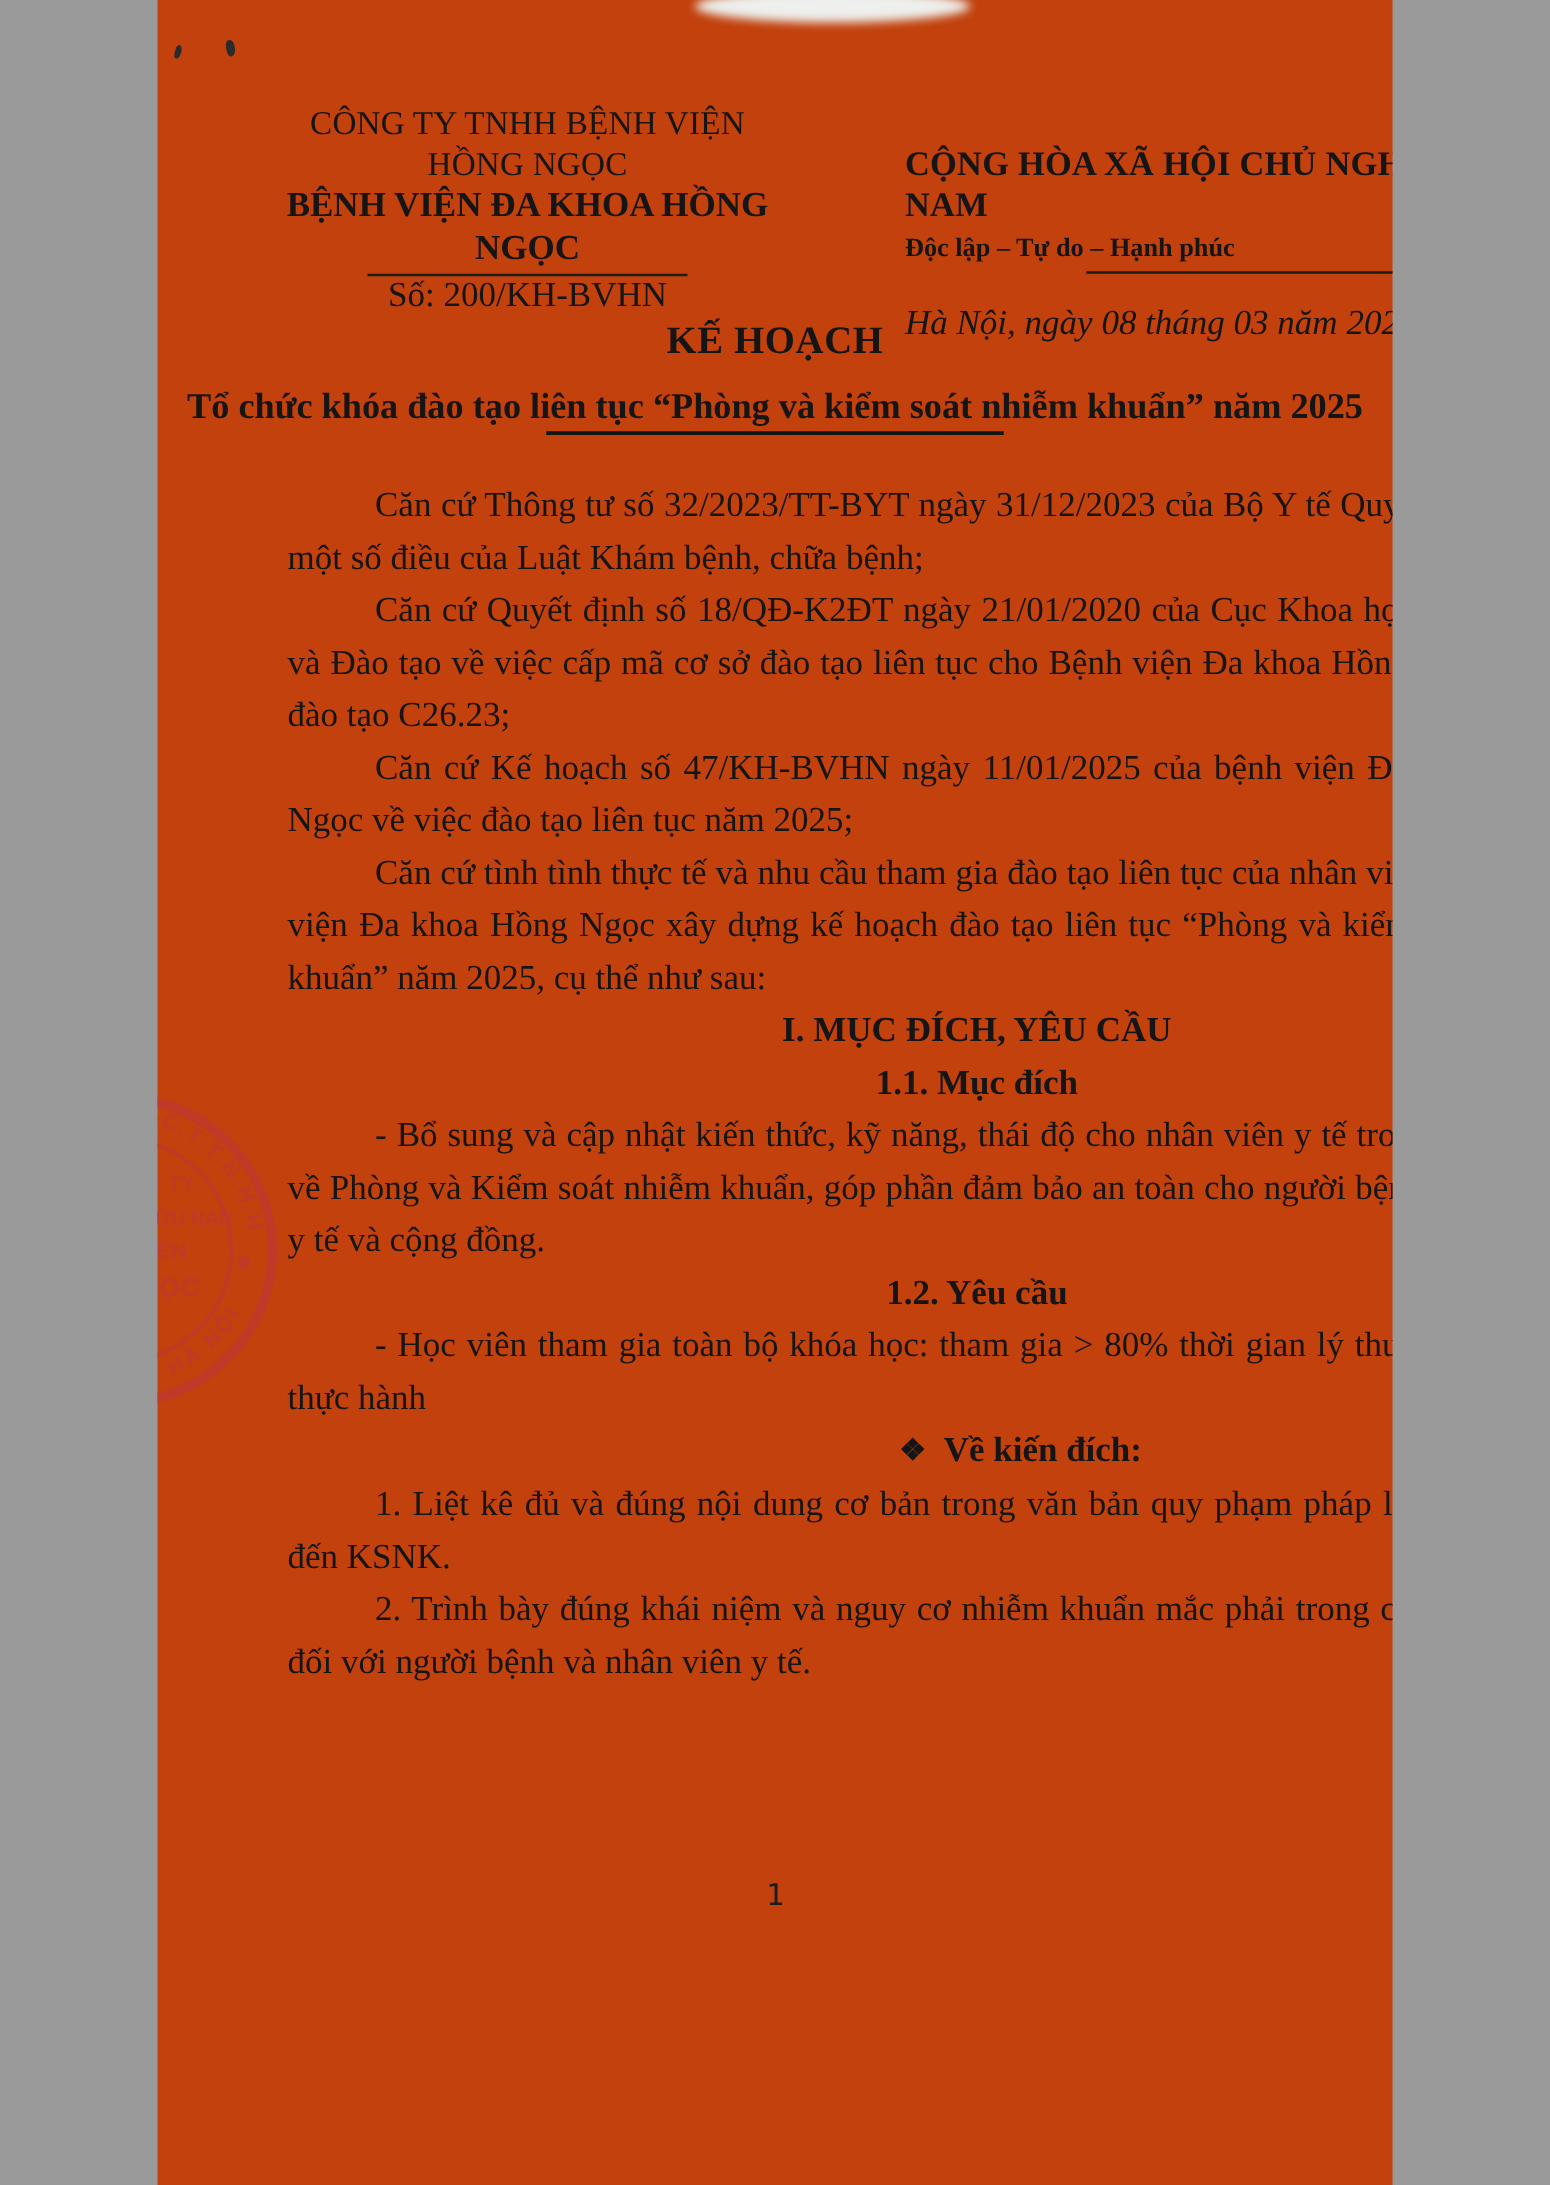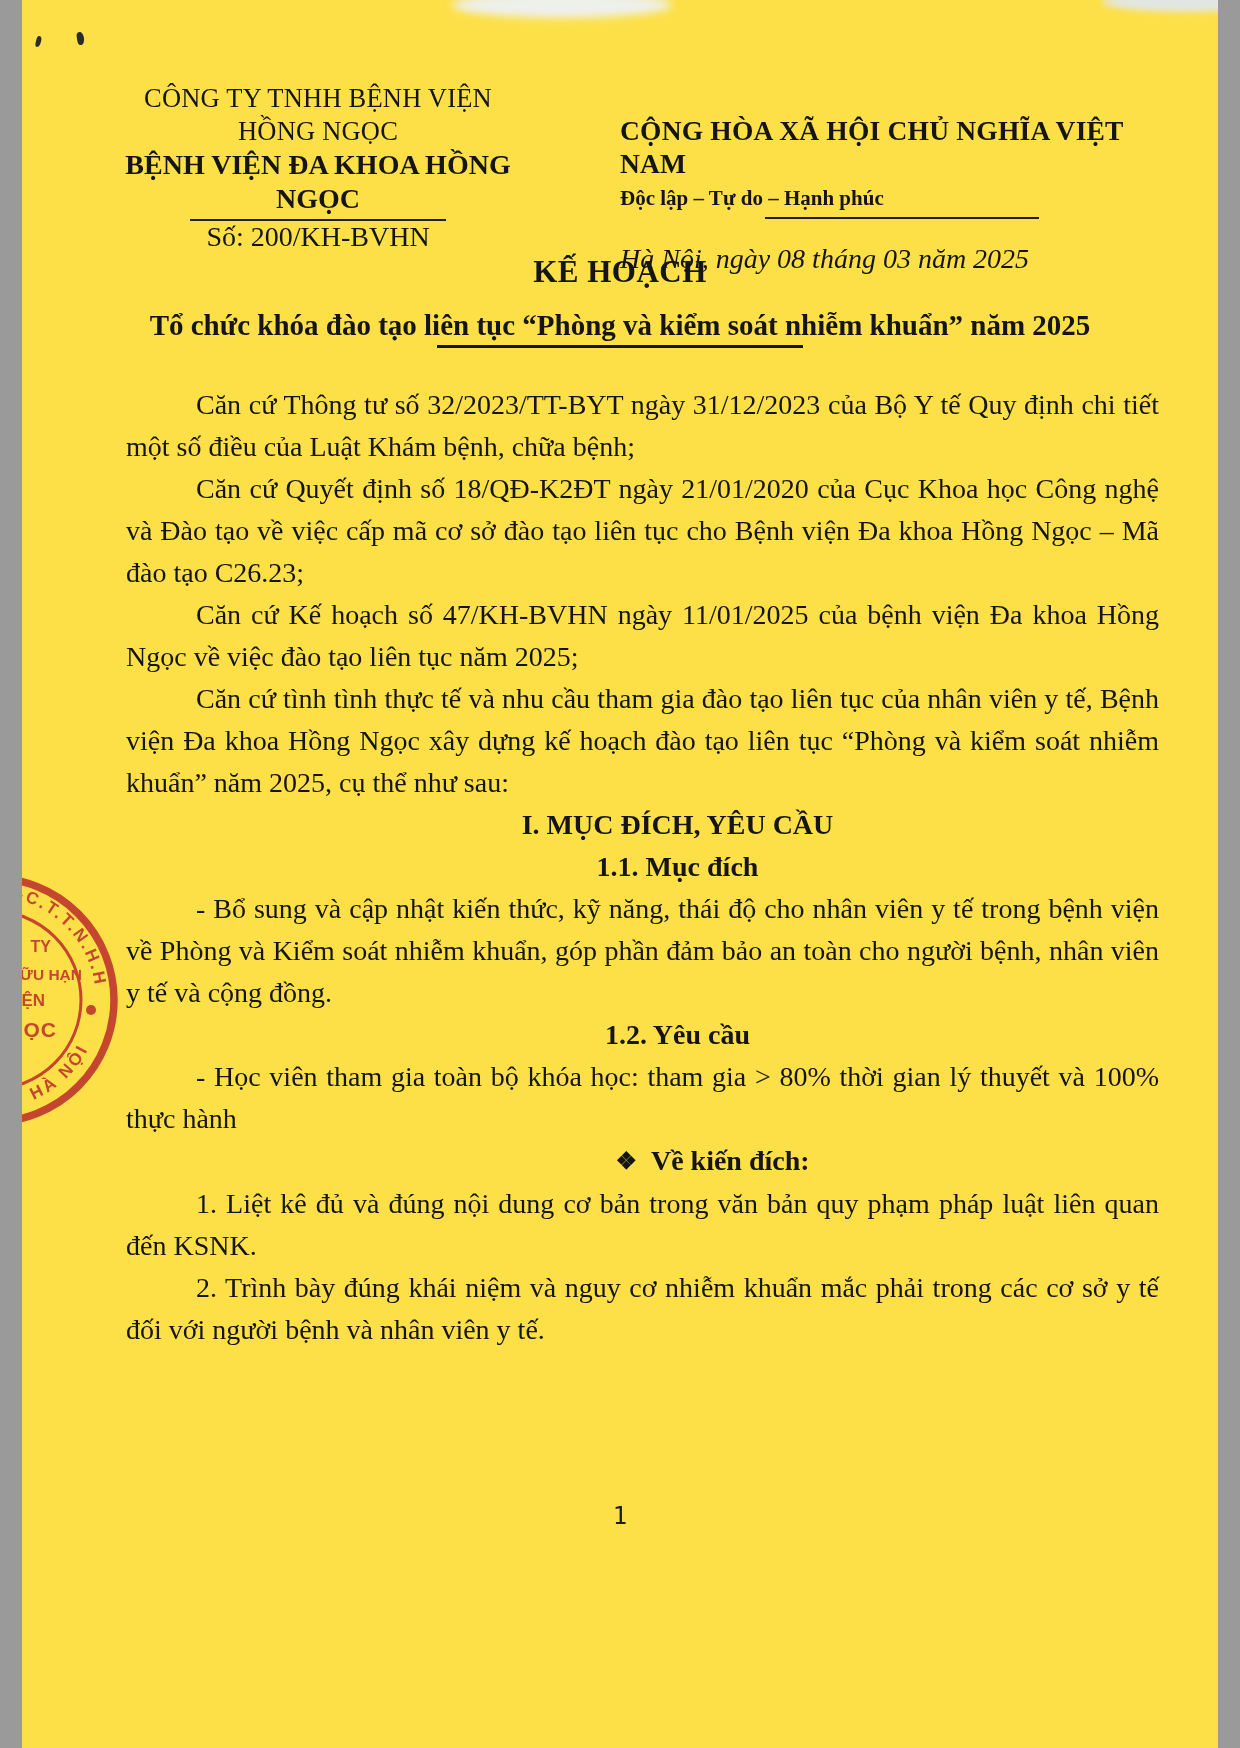--- a/index.html
+++ b/index.html
@@ -1,20 +1,20 @@
 <!DOCTYPE html>
 <html><head>
 <meta charset="utf-8">
 <style>
   html,body{margin:0;padding:0;background:#9a9a9a;}
   .page{
     position:relative;
-    width:1196px;height:1748px;
+    width:988px;height:1748px;
     margin:0 auto;
-    background:#fde047;
+    background:#c2410c;
     overflow:hidden;
     font-family:"Liberation Serif","DejaVu Serif",serif;
     color:#151515;
   }
   
   .smudge{position:absolute;pointer-events:none;border-radius:50%;}
   .smudge-a{left:430px;top:-8px;width:220px;height:26px;background:#edf0ed;filter:blur(4px);}
   .smudge-b{left:1080px;top:-8px;width:170px;height:20px;background:#e2e6e2;filter:blur(3px);}
   .speck{position:absolute;background:#2b2b2b;border-radius:45% 55% 60% 40%;}
   .speck-a{left:14px;top:36px;width:5px;height:11px;transform:rotate(14deg);}

